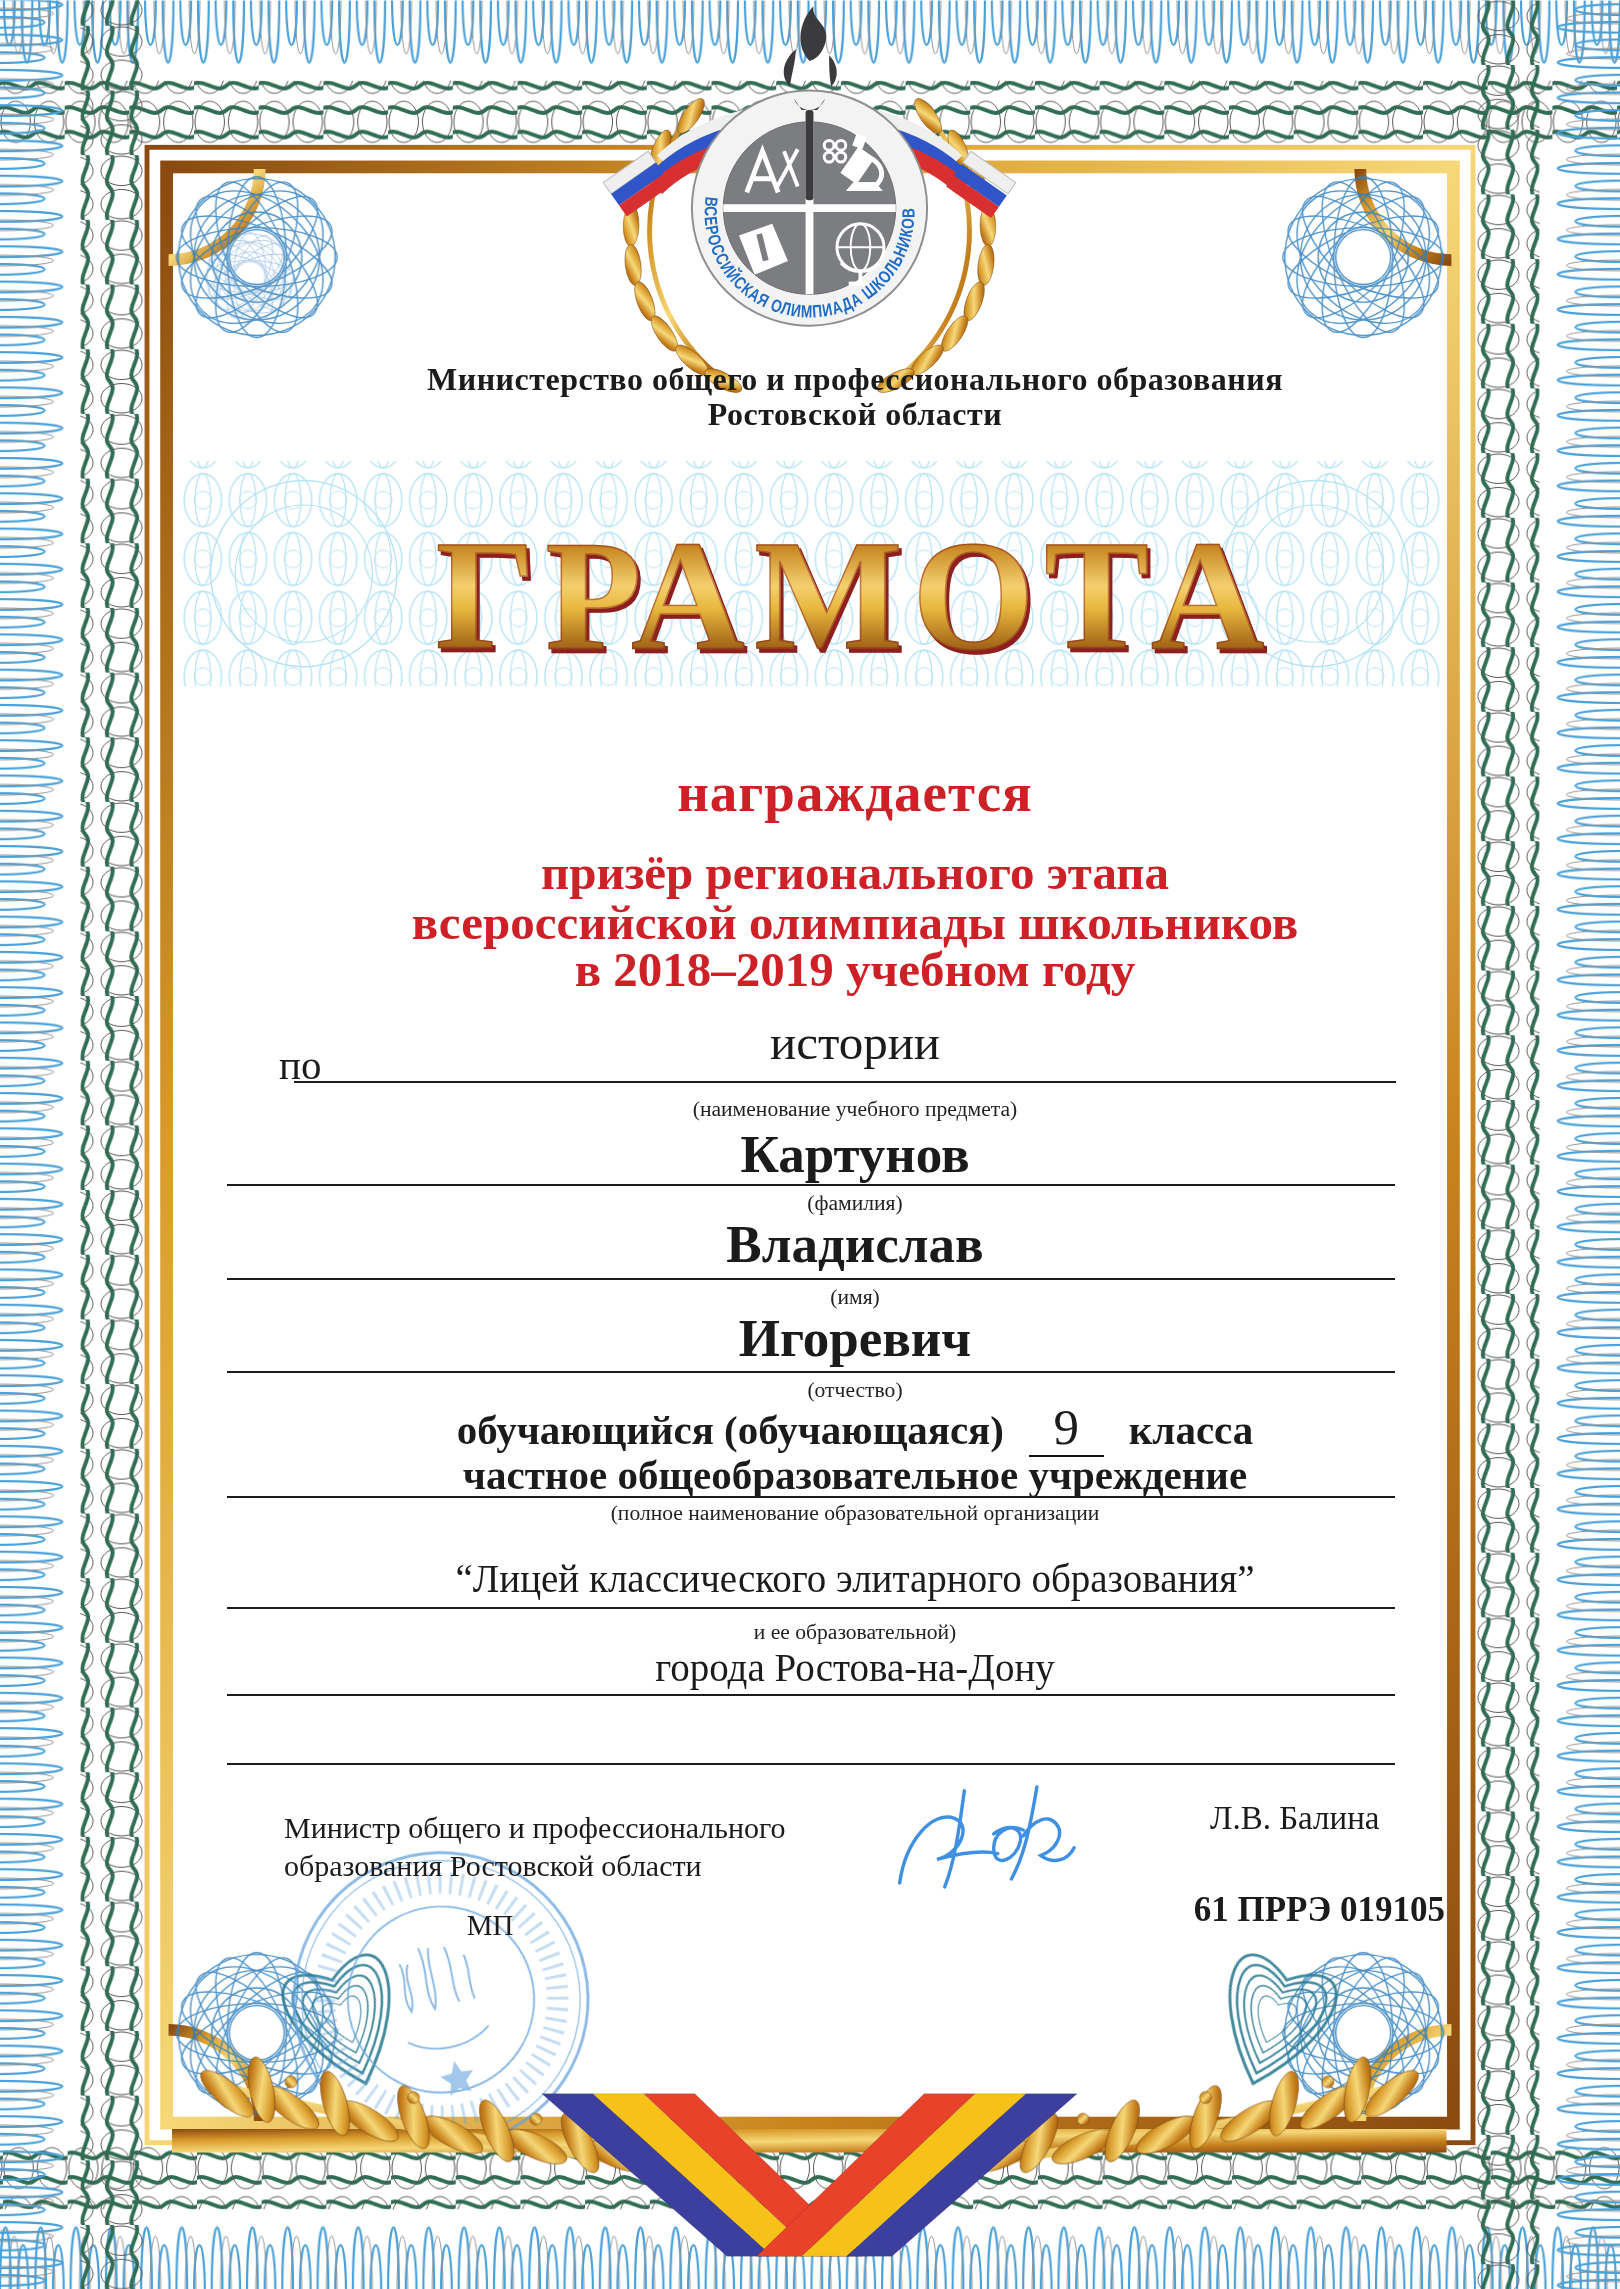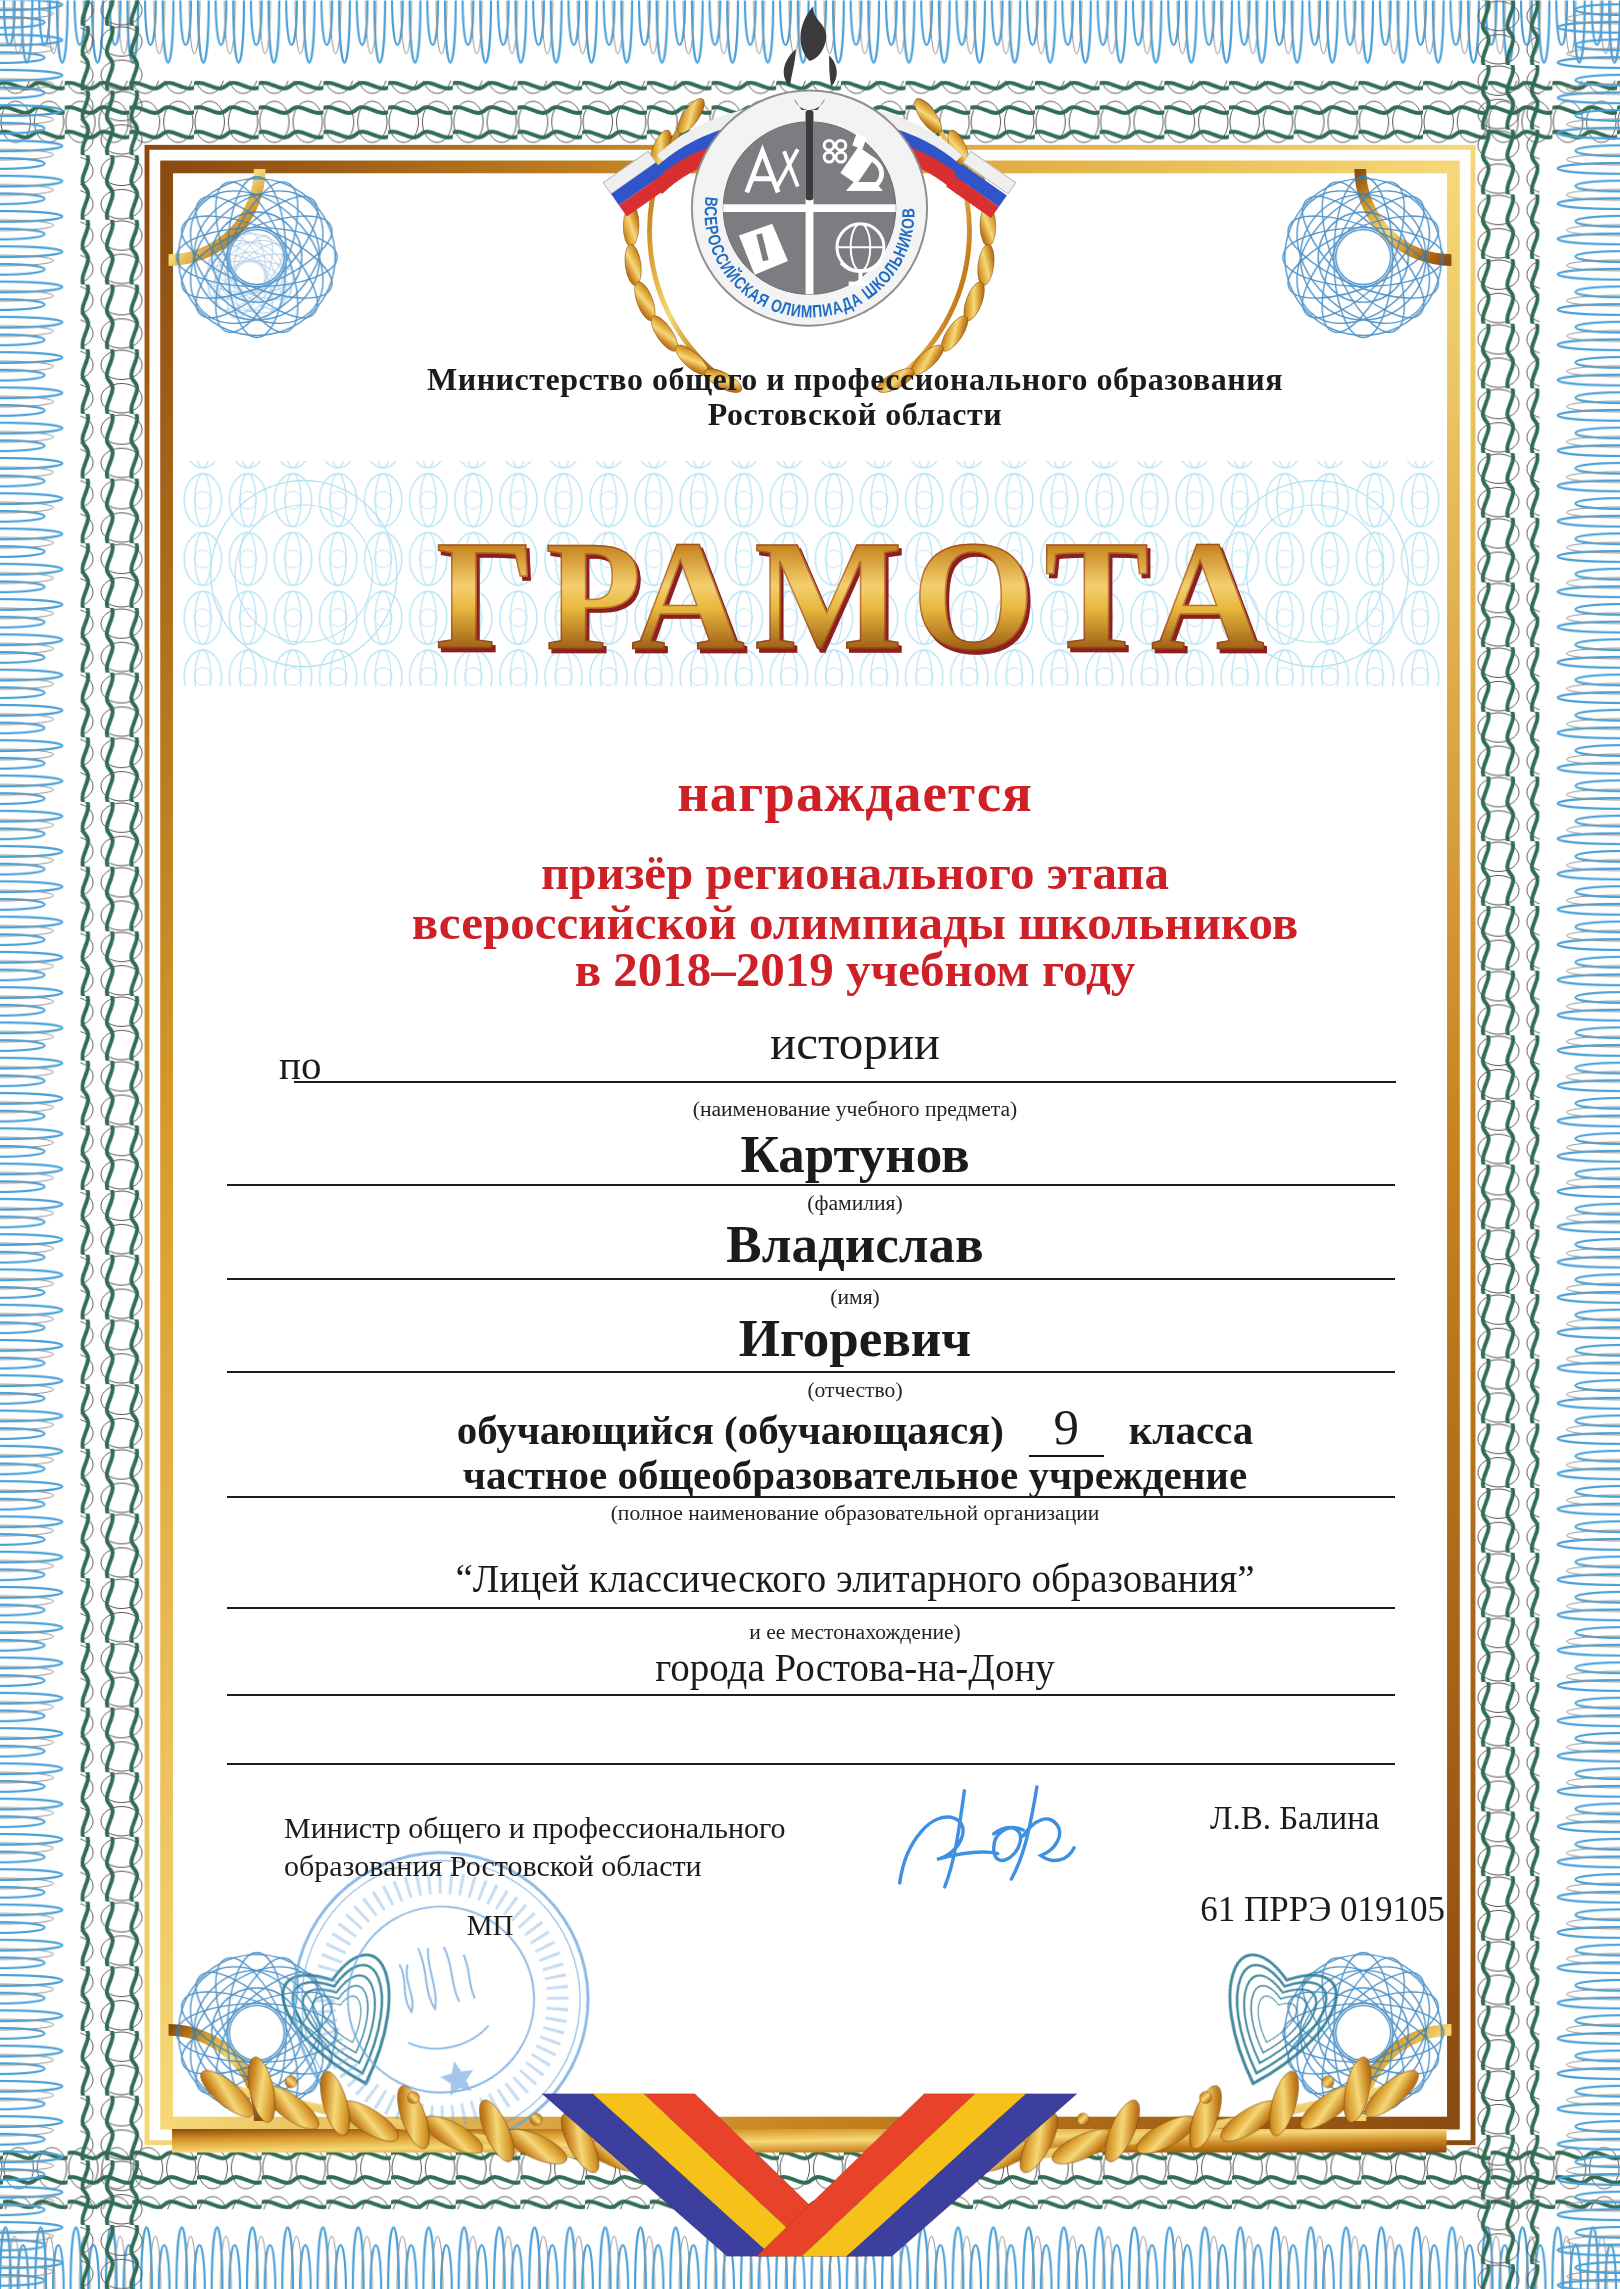--- a/index.html
+++ b/index.html
@@ -25,21 +25,21 @@
   .name{font-size:53px;font-weight:bold;}
   .caption{font-size:21.6px;color:#222;}
   .rule{position:absolute;z-index:2;border-top:2.5px solid #1c1c1c;height:0;}
   .prefix{font-size:41px;}
   .studentrow{display:flex;justify-content:center;align-items:baseline;gap:25px;
      font-size:41px;font-weight:bold;}
   .grade{display:inline-block;min-width:63px;text-align:center;font-weight:normal;
      font-size:51px;border-bottom:2.9px solid #111;line-height:1;padding:0 5.9px 2px 5.9px;}
   .minister{font-size:30px;}
   .signer{font-size:33px;}
-  .serial{font-size:35px;font-weight:normal;}
+  .serial{font-size:35px;font-weight:bold;}
   .mp{font-size:29px;}
 </style>
 </head>
 <body>
 
 <div class="sheet">
 
 <svg class="deco" width="1620" height="2290" viewBox="0 0 1653 2336">
   <defs>
     <linearGradient id="gold" x1="0" y1="0" x2="1" y2="1">
@@ -312,21 +312,21 @@
     <span>класса</span>
   </div>
 </div>
 
 <div class="t center value-sm" style="top:1451px">частное общеобразовательное учреждение</div>
 <div class="rule" style="left:227px;top:1496px;width:1168px"></div>
 <div class="t center caption" style="top:1501px">(полное наименование образовательной организации</div>
 
 <div class="t center value-md" style="top:1556px">“Лицей классического элитарного образования”</div>
 <div class="rule" style="left:227px;top:1607px;width:1168px"></div>
-<div class="t center caption" style="top:1620px">и ее местонахождение)</div>
+<div class="t center caption" style="top:1620px">и ее образовательной)</div>
 
 <div class="t center value-md" style="top:1645px">города Ростова-на-Дону</div>
 <div class="rule" style="left:227px;top:1694px;width:1168px"></div>
 
 <div class="rule" style="left:227px;top:1763px;width:1168px"></div>
 
 <div class="t minister" style="left:240px;top:1811px">Министр общего и профессионального</div>
 <div class="t minister" style="left:240px;top:1849px">образования Ростовской области</div>
 <div class="t signer" style="left:1166px;top:1800px;width:235px;text-align:left">Л.В. Балина</div>
 <div class="t serial" style="left:1117px;top:1890px;width:284px;text-align:right">61 ПРРЭ 019105</div>

